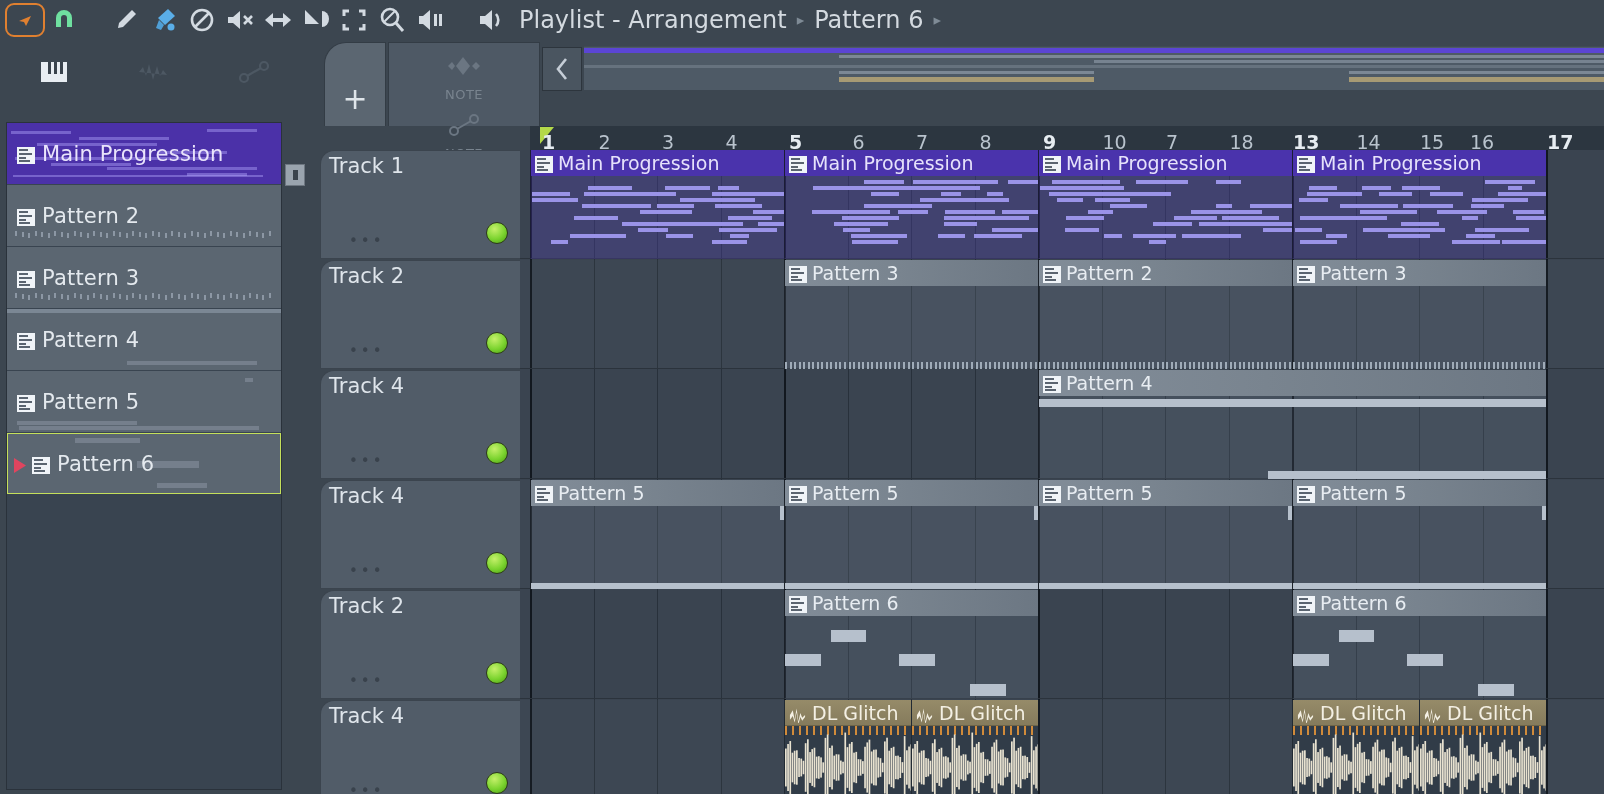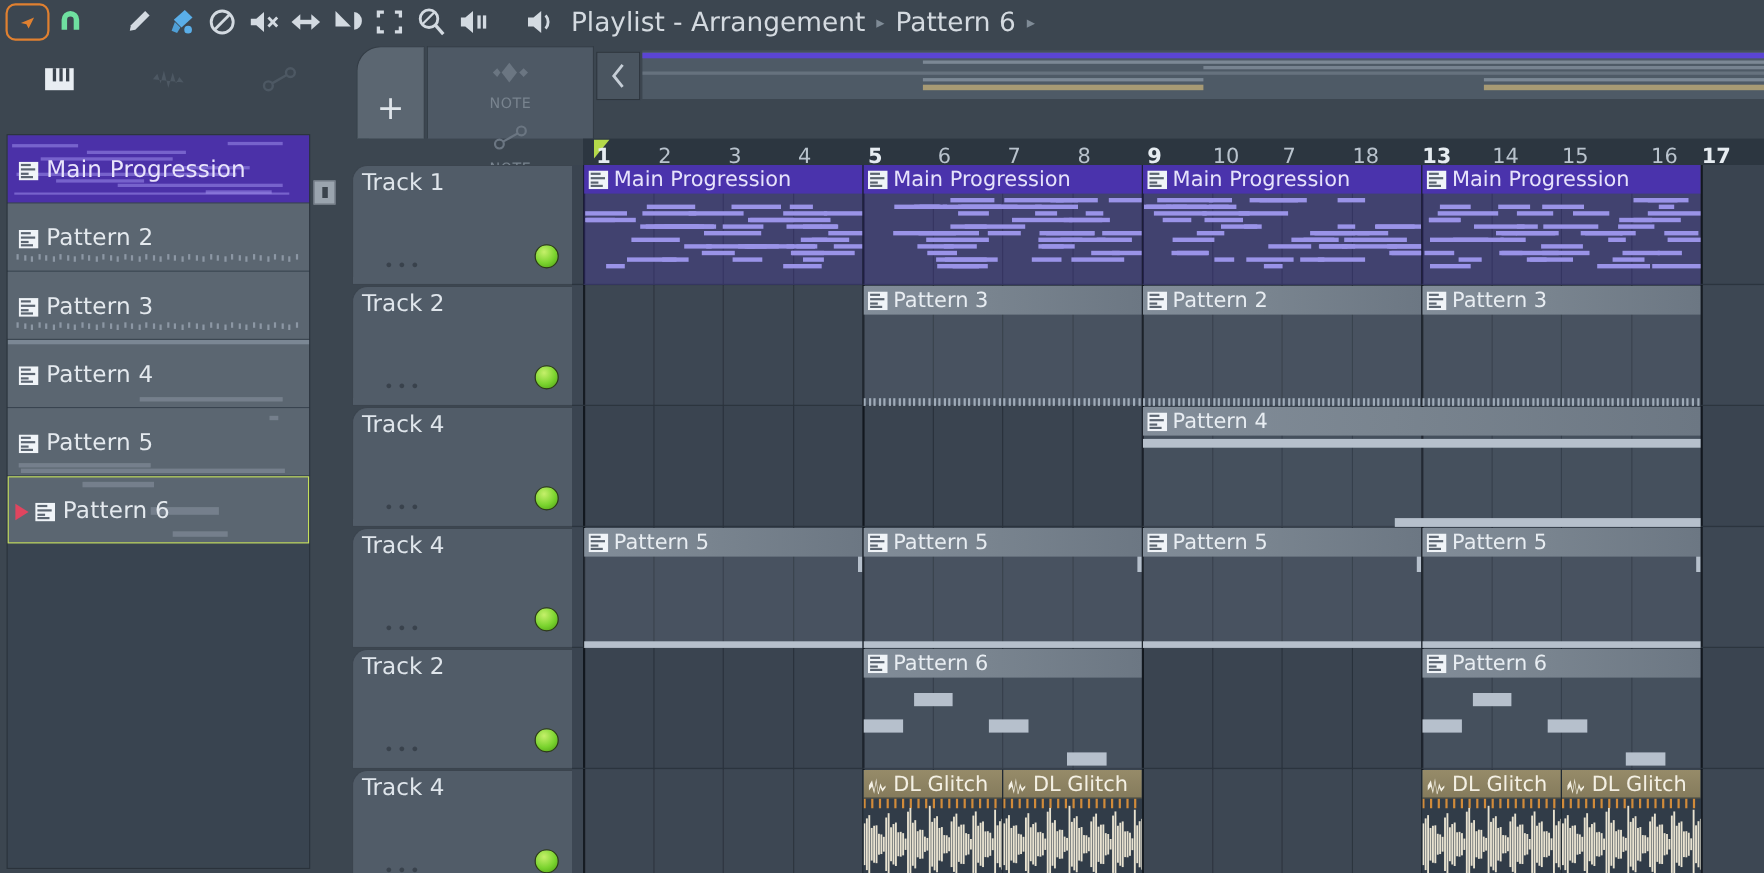--- a/index.html
+++ b/index.html
@@ -554,21 +554,21 @@
         <span class="barnum" style="left: 322.5px;">6</span>
         <span class="barnum" style="left: 386px;">7</span>
         <span class="barnum" style="left: 449.5px;">8</span>
         <span class="barnum strong" style="left: 513px;">9</span>
         <span class="barnum" style="left: 572.5px;">10</span>
         <span class="barnum" style="left: 636px;">7</span>
         <span class="barnum" style="left: 699.5px;">18</span>
         <span class="barnum strong" style="left: 763px;">13</span>
         <span class="barnum" style="left: 826.5px;">14</span>
         <span class="barnum" style="left: 890px;">15</span>
-        <span class="barnum" style="left: 971px;">16</span>
+        <span class="barnum" style="left: 940px;">16</span>
         <span class="barnum strong" style="left: 1017px;">17</span>
       </div>
 
     <div class="tracks">
         <div class="trk">
           <div class="trk-name">Track 1</div>
           <div class="trk-dots">•••</div>
           <div class="led"></div>
         </div>
         <div class="trk">

